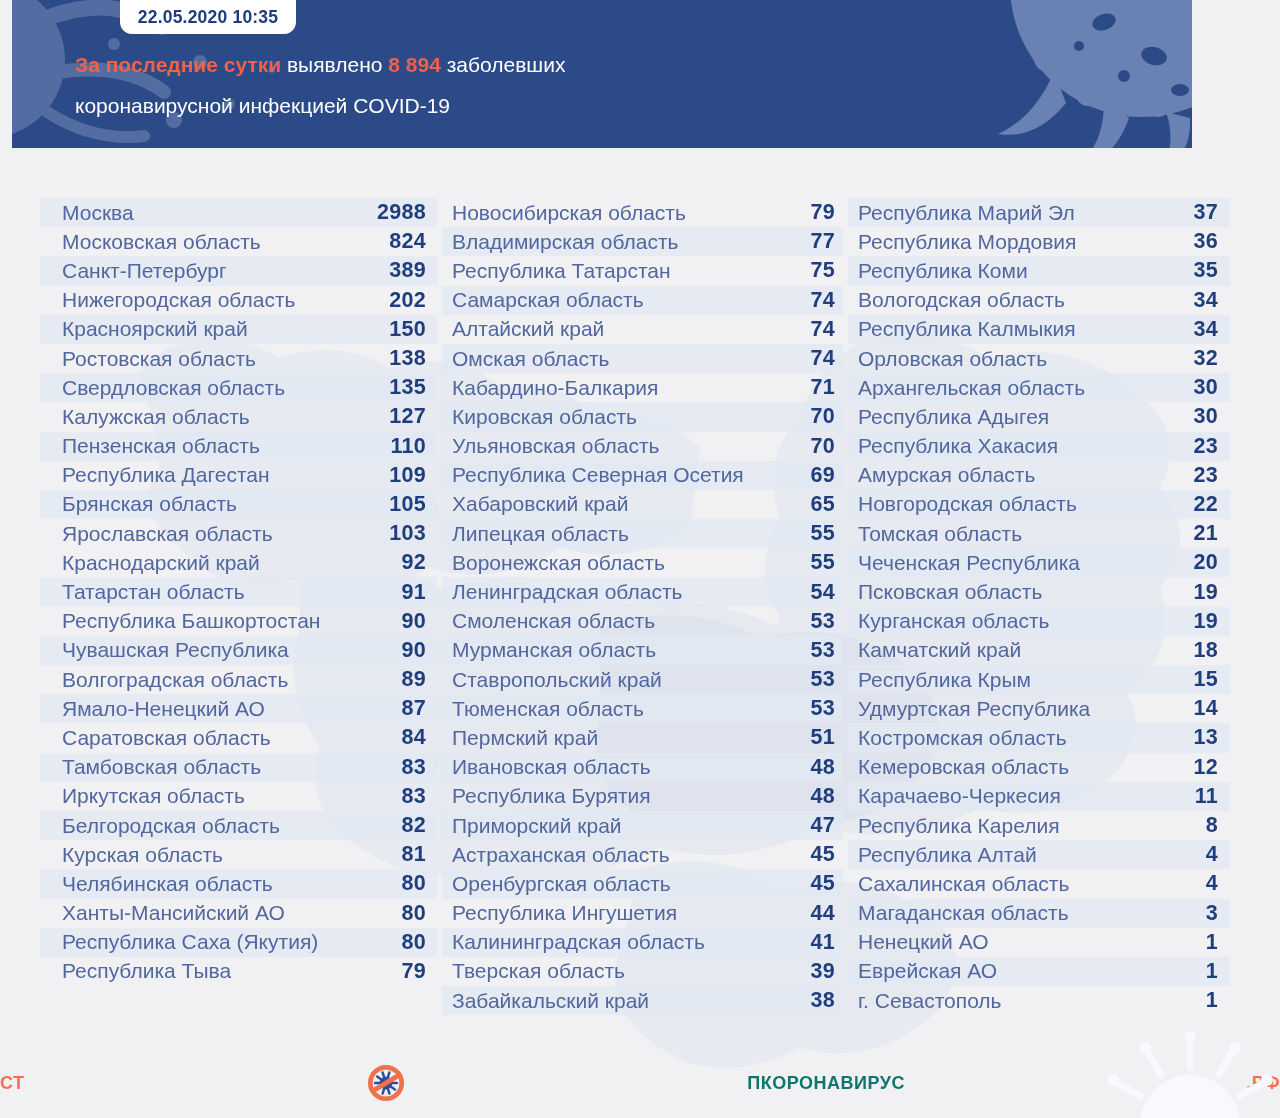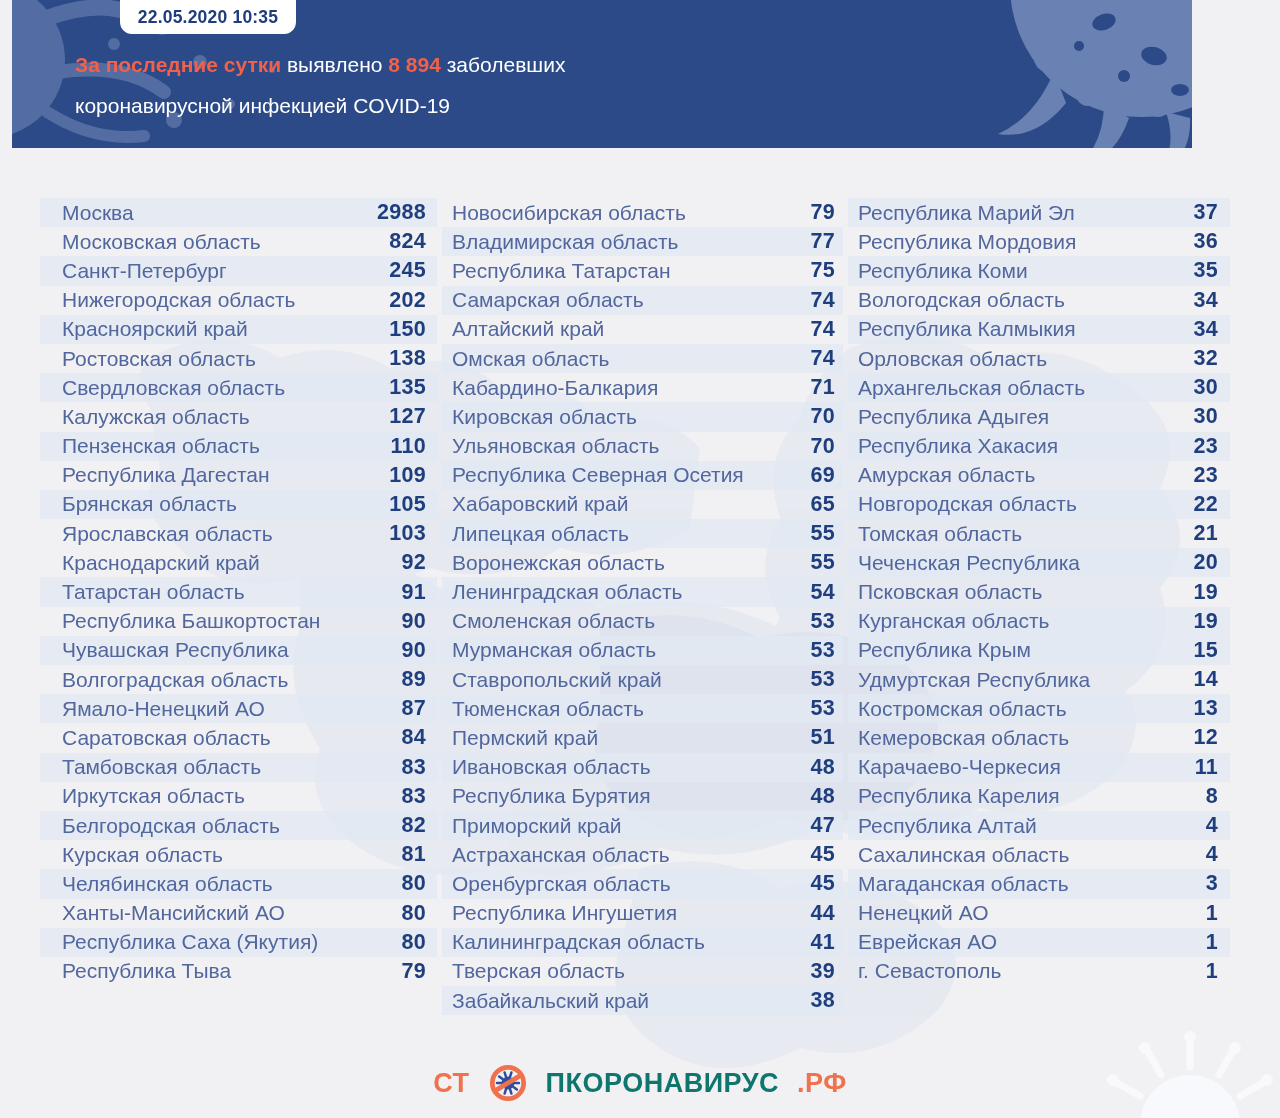--- a/index.html
+++ b/index.html
@@ -42,22 +42,22 @@
   }
   .col-1 .row{padding:0 11px 0 22px;}
   .col-2 .row{padding:0 8px 0 10px;text-align:center;}
   .col-3 .row{padding:0 12px 0 10px;}
   .row.striped{background:rgba(226,232,243,0.8);}
   .rname{color:#51679E;white-space:nowrap;}
   .rval{color:#1F3E7E;font-weight:bold;font-size:21.5px;letter-spacing:0.3px;}
   
   .logo{
     position:absolute;bottom:16px;left:0;width:1280px;
-    display:flex;align-items:center;justify-content:center;gap:18px;
-    font-size:27px;font-weight:bold;letter-spacing:0.5px;white-space:nowrap;
+    display:flex;align-items:center;justify-content:space-between;gap:18px;
+    font-size:18px;font-weight:bold;letter-spacing:0.5px;white-space:nowrap;
   }
   .logo-orange{color:#F0714E;}
   .logo-blue{color:#0f766e;}
   .logo-icon{margin:0 1px;display:block;}
   .bottom-deco{position:absolute;right:0;bottom:0;pointer-events:none;}
 </style>
 </head>
 <body>
 
 <div class="header">
@@ -125,21 +125,21 @@
       <div class="row striped">
         <span class="rname">Москва</span>
         <span class="rval">2988</span>
       </div>
       <div class="row">
         <span class="rname">Московская область</span>
         <span class="rval">824</span>
       </div>
       <div class="row striped">
         <span class="rname">Санкт-Петербург</span>
-        <span class="rval">245</span>
+        <span class="rval">389</span>
       </div>
       <div class="row">
         <span class="rname">Нижегородская область</span>
         <span class="rval">202</span>
       </div>
       <div class="row striped">
         <span class="rname">Красноярский край</span>
         <span class="rval">150</span>
       </div>
       <div class="row">
@@ -398,20 +398,24 @@
         <span class="rname">Чеченская Республика</span>
         <span class="rval">20</span>
       </div>
       <div class="row">
         <span class="rname">Псковская область</span>
         <span class="rval">19</span>
       </div>
       <div class="row striped">
         <span class="rname">Курганская область</span>
         <span class="rval">19</span>
+      </div>
+      <div class="row">
+        <span class="rname">Камчатский край</span>
+        <span class="rval">18</span>
       </div>
       <div class="row striped">
         <span class="rname">Республика Крым</span>
         <span class="rval">15</span>
       </div>
       <div class="row">
         <span class="rname">Удмуртская Республика</span>
         <span class="rval">14</span>
       </div>
       <div class="row striped">

